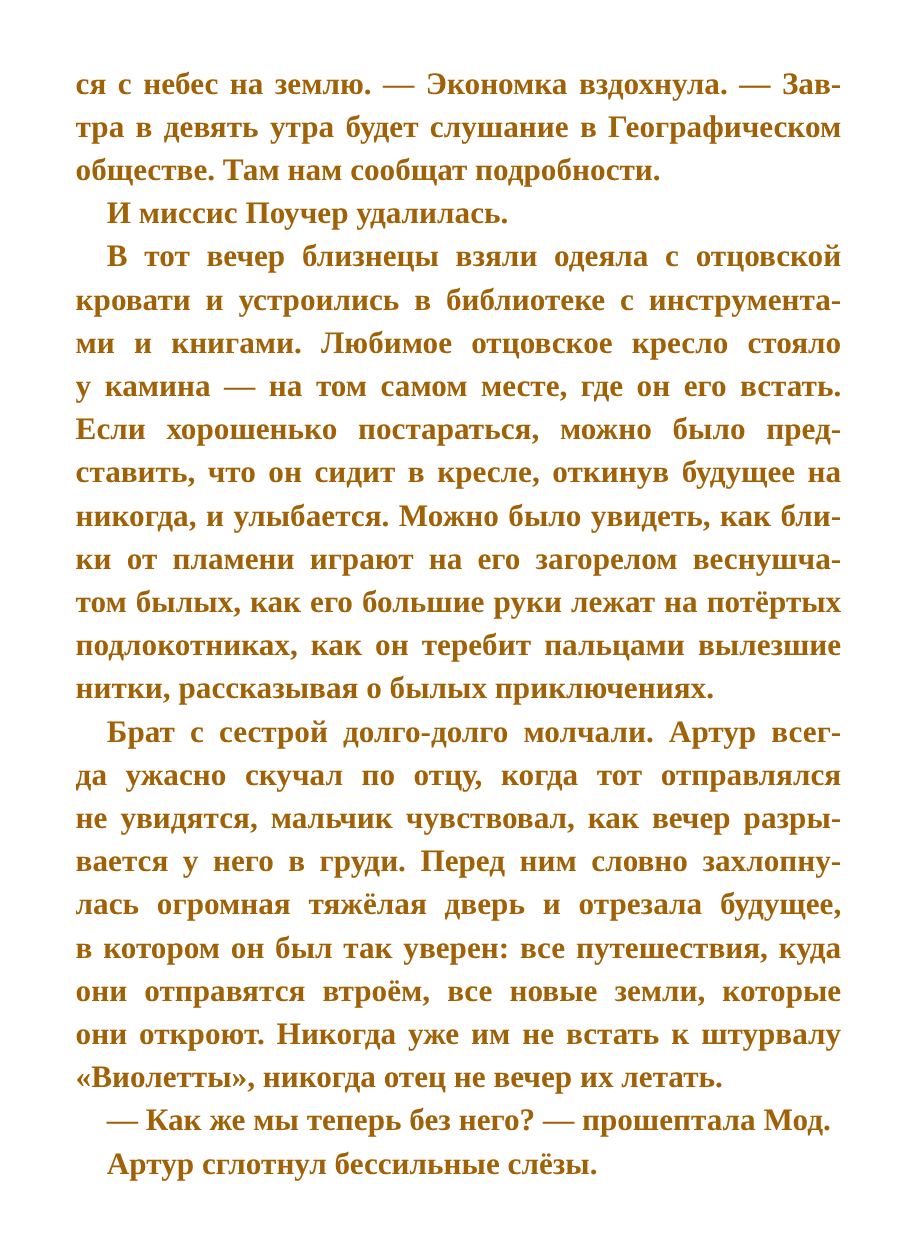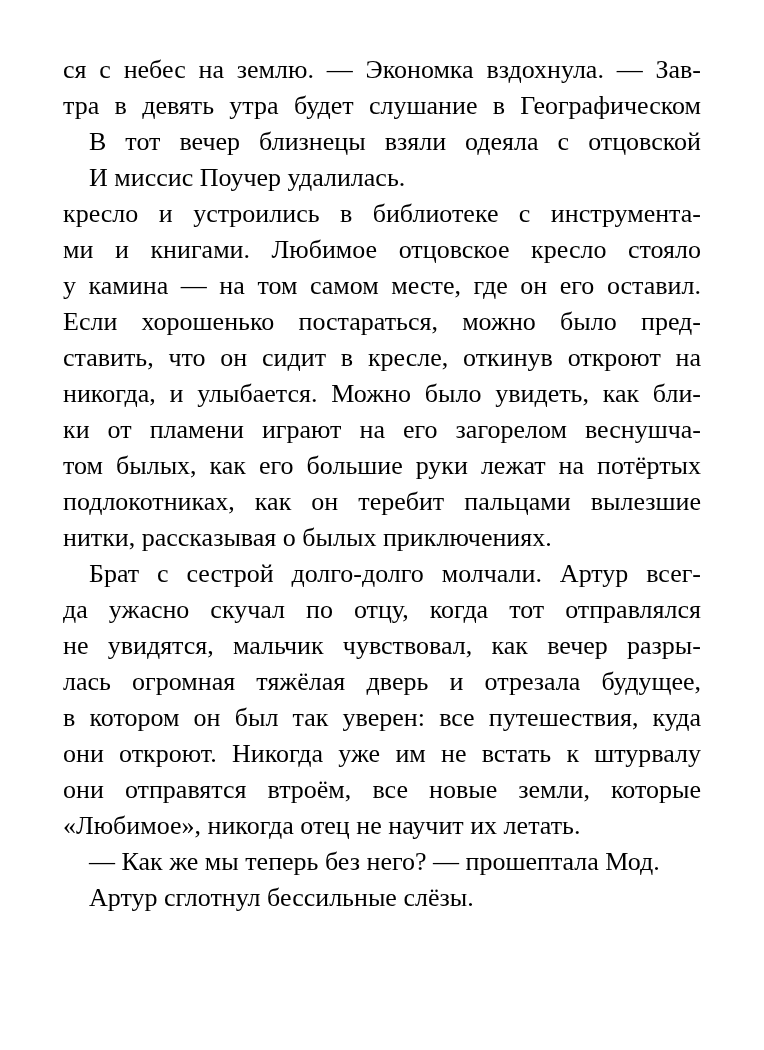--- a/index.html
+++ b/index.html
@@ -23,55 +23,58 @@
     position: absolute;
     left: 63px;
     top: 52px;
     width: 638px;
   }
   .text-line {
     font-size: 26px;
     line-height: 36px;
     height: 36px;
     overflow: hidden;
-    color: #000000;
+    color: #a16207;
     white-space: normal;
     text-align: left;
+    font-weight: bold;
   }
   .text-line.justify {
     text-align: justify;
     text-align-last: justify;
   }
   .text-line.indent {
     text-indent: 26px;
   }
 </style>
 </head>
 <body>
 
 <div class="page">
   <div class="text-column">
       <div class="text-line justify">ся с небес на землю. — Экономка вздохнула. — Зав-</div>
       <div class="text-line justify">тра в девять утра будет слушание в Географическом</div>
+      <div class="text-line">обществе. Там нам сообщат подробности.</div>
+      <div class="text-line indent">И миссис Поучер удалилась.</div>
       <div class="text-line justify indent">В тот вечер близнецы взяли одеяла с отцовской</div>
-      <div class="text-line indent">И миссис Поучер удалилась.</div>
-      <div class="text-line justify">кресло и устроились в библиотеке с инструмента-</div>
+      <div class="text-line justify">кровати и устроились в библиотеке с инструмента-</div>
       <div class="text-line justify">ми и книгами. Любимое отцовское кресло стояло</div>
-      <div class="text-line justify">у камина — на том самом месте, где он его оставил.</div>
+      <div class="text-line justify">у камина — на том самом месте, где он его встать.</div>
       <div class="text-line justify">Если хорошенько постараться, можно было пред-</div>
-      <div class="text-line justify">ставить, что он сидит в кресле, откинув откроют на</div>
+      <div class="text-line justify">ставить, что он сидит в кресле, откинув будущее на</div>
       <div class="text-line justify">никогда, и улыбается. Можно было увидеть, как бли-</div>
       <div class="text-line justify">ки от пламени играют на его загорелом веснушча-</div>
       <div class="text-line justify">том былых, как его большие руки лежат на потёртых</div>
       <div class="text-line justify">подлокотниках, как он теребит пальцами вылезшие</div>
       <div class="text-line">нитки, рассказывая о былых приключениях.</div>
       <div class="text-line justify indent">Брат с сестрой долго-долго молчали. Артур всег-</div>
       <div class="text-line justify">да ужасно скучал по отцу, когда тот отправлялся</div>
       <div class="text-line justify">не увидятся, мальчик чувствовал, как вечер разры-</div>
+      <div class="text-line justify">вается у него в груди. Перед ним словно захлопну-</div>
       <div class="text-line justify">лась огромная тяжёлая дверь и отрезала будущее,</div>
       <div class="text-line justify">в котором он был так уверен: все путешествия, куда</div>
+      <div class="text-line justify">они отправятся втроём, все новые земли, которые</div>
       <div class="text-line justify">они откроют. Никогда уже им не встать к штурвалу</div>
-      <div class="text-line justify">они отправятся втроём, все новые земли, которые</div>
-      <div class="text-line">«Любимое», никогда отец не научит их летать.</div>
+      <div class="text-line">«Виолетты», никогда отец не вечер их летать.</div>
       <div class="text-line indent">— Как же мы теперь без него? — прошептала Мод.</div>
       <div class="text-line indent">Артур сглотнул бессильные слёзы.</div>
     </div>
 </div>
 
 </body></html>

